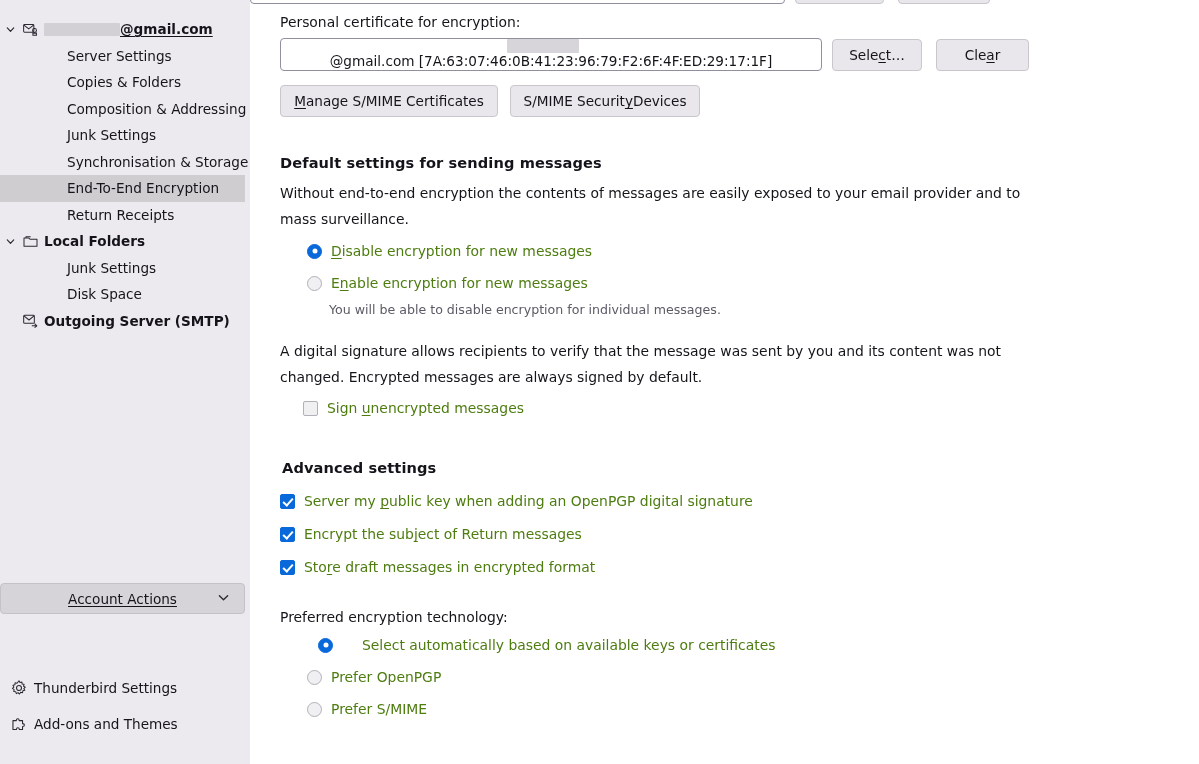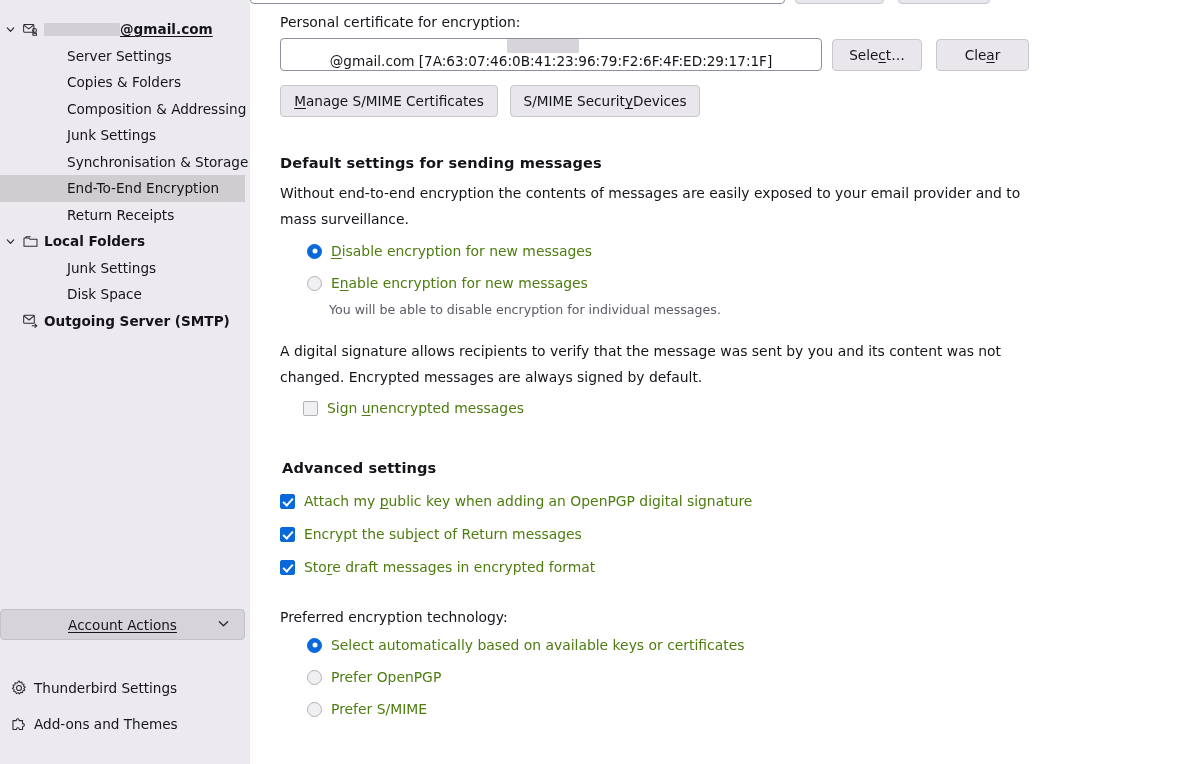--- a/index.html
+++ b/index.html
@@ -72,21 +72,21 @@
     font-size: 13.6px;
     color: #15141a;
     cursor: default;
   }
   #account-actions .aa-label { text-decoration: underline; text-underline-offset: 2px; text-decoration-skip-ink: none; }
   #account-actions .aa-label .nodec { text-decoration: none; }
   #account-actions .chev {
     position: absolute; right: 14px; top: 50%; transform: translateY(-50%);
     color: #2b2a33;
   }
-  .footer-links { padding: 30px 0 22px 0; }
+  .footer-links { padding: 20px 0 22px 0; margin-top: 36px; }
   .flink {
     height: 36px;
     display: flex; align-items: center;
     font-size: 13.6px; color: #15141a;
     padding-left: 6px;
   }
   .flink .ficon {
     width: 26px; min-width: 26px;
     display: flex; align-items: center; justify-content: center;
     color: #2b2a33;
@@ -424,38 +424,38 @@
       <span class="checkbox"></span>
       <span><span>Sign </span><u class="ak">u</u><span>nencrypted messages</span></span>
     </div>
 
     <div style="height:43px;"></div>
 
     <div class="section-head" style="margin-left:2px;">Advanced settings</div>
 
     <div class="opt" style="margin-top:17px; margin-left:0px;">
       <span class="checkbox on"></span>
-      <span><span>Attach my </span><u class="ak">p</u><span>ublic key when adding an OpenPGP digital signature</span></span>
+      <span><span>Server my </span><u class="ak">p</u><span>ublic key when adding an OpenPGP digital signature</span></span>
     </div>
 
     <div class="opt" style="margin-top:17px;">
       <span class="checkbox on"></span>
       <span><span>Encrypt the sub</span><u class="ak">j</u><span>ect of Return messages</span></span>
     </div>
 
     <div class="opt" style="margin-top:17px;">
       <span class="checkbox on"></span>
       <span><span>Sto</span><u class="ak">r</u><span>e draft messages in encrypted format</span></span>
     </div>
 
     <div style="height:34px;"></div>
 
     <div class="label-text">Preferred encryption technology:</div>
 
-    <div class="opt" style="margin-top:12px; margin-left:27px;">
+    <div class="opt" style="margin-top:12px; margin-left:38px;gap:20px;">
       <span class="radio on"></span>
       <span>Select automatically based on available keys or certificates</span>
     </div>
     <div class="opt" style="margin-top:16px; margin-left:27px;">
       <span class="radio"></span>
       <span>Prefer OpenPGP</span>
     </div>
     <div class="opt" style="margin-top:16px; margin-left:27px;">
       <span class="radio"></span>
       <span>Prefer S/MIME</span>

